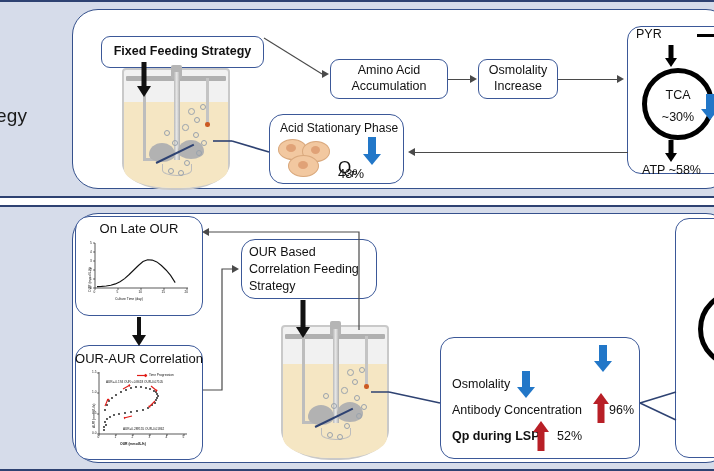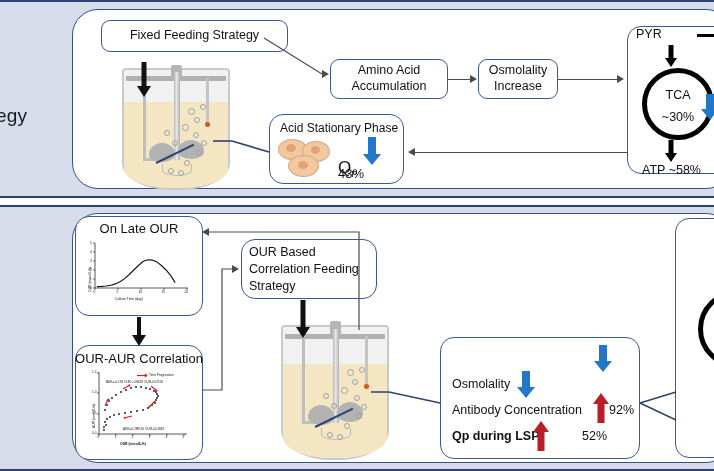--- a/index.html
+++ b/index.html
@@ -87,21 +87,21 @@
 </style>
 </head>
 <body>
 
 <div id="root">
 
   <div class="band top"></div>
   <div class="sidelabel" style="left:-4px;top:105px;">egy</div>
   <div class="whitepanel" style="left:72px;top:9px;width:660px;height:180px;"></div>
 
-  <div class="box" style="left:101px;top:20px;width:187px;height:32px;">
+  <div class="box" style="left:101px;top:36px;width:163px;height:32px;font-weight:bold;">
     <span>Fixed Feeding Strategy</span>
   </div>
 
   <div class="reactor" style="left:122px;top:68px;width:108px;height:122px;">
     <div class="vessel"></div>
     <div class="broth" style="top:34px;"></div>
     <div class="crossbar" style="left:4px;top:8px;width:100px;height:5px;"></div>
     <div class="motor" style="left:49px;top:-3px;width:11px;height:14px;"></div>
     <div class="shaft" style="left:51.5px;top:4px;width:6px;height:88px;"></div>
     <div class="dipleg" style="left:21px;top:10px;width:3px;height:82px;"></div>
@@ -370,27 +370,27 @@
   <div class="statline" style="left:452px;top:377px;">Osmolality</div>
   <div class="statarrow bluedown" style="left:516px;top:371px;width:20px;height:27px;">
     <div class="s" style="top:0;width:8px;height:17px;"></div>
     <div class="h" style="top:16px;"></div>
   </div>
   <div class="statline" style="left:452px;top:403px;">Antibody Concentration</div>
   <div class="statarrow redup" style="left:592px;top:393px;width:18px;height:30px;">
     <div class="h" style="top:0;"></div>
     <div class="s" style="top:10px;width:7px;height:20px;"></div>
   </div>
-  <div class="statline" style="left:609px;top:403px;">92%</div>
+  <div class="statline" style="left:609px;top:403px;">96%</div>
   <div class="statline" style="left:452px;top:429px;font-weight:bold;">Qp during LSP</div>
   <div class="statarrow redup" style="left:532px;top:421px;width:18px;height:30px;">
     <div class="h" style="top:0;"></div>
     <div class="s" style="top:10px;width:7px;height:20px;"></div>
   </div>
-  <div class="statline" style="left:557px;top:429px;margin-left:25px;">52%</div>
+  <div class="statline" style="left:557px;top:429px;">52%</div>
 
   <div class="bigbox" style="left:675px;top:218px;width:120px;height:240px;"></div>
   <div class="tcacircle" style="left:698px;top:290px;width:78px;height:78px;"></div>
 
   <svg class="ov">
 
     <line x1="389" y1="392" x2="440" y2="403" stroke="#2e4272" stroke-width="1.5"></line>
     <line x1="371" y1="392" x2="389" y2="392" stroke="#2e4272" stroke-width="1.5"></line>
 
     <line x1="640" y1="403" x2="676" y2="392" stroke="#2e4272" stroke-width="1.5"></line>

